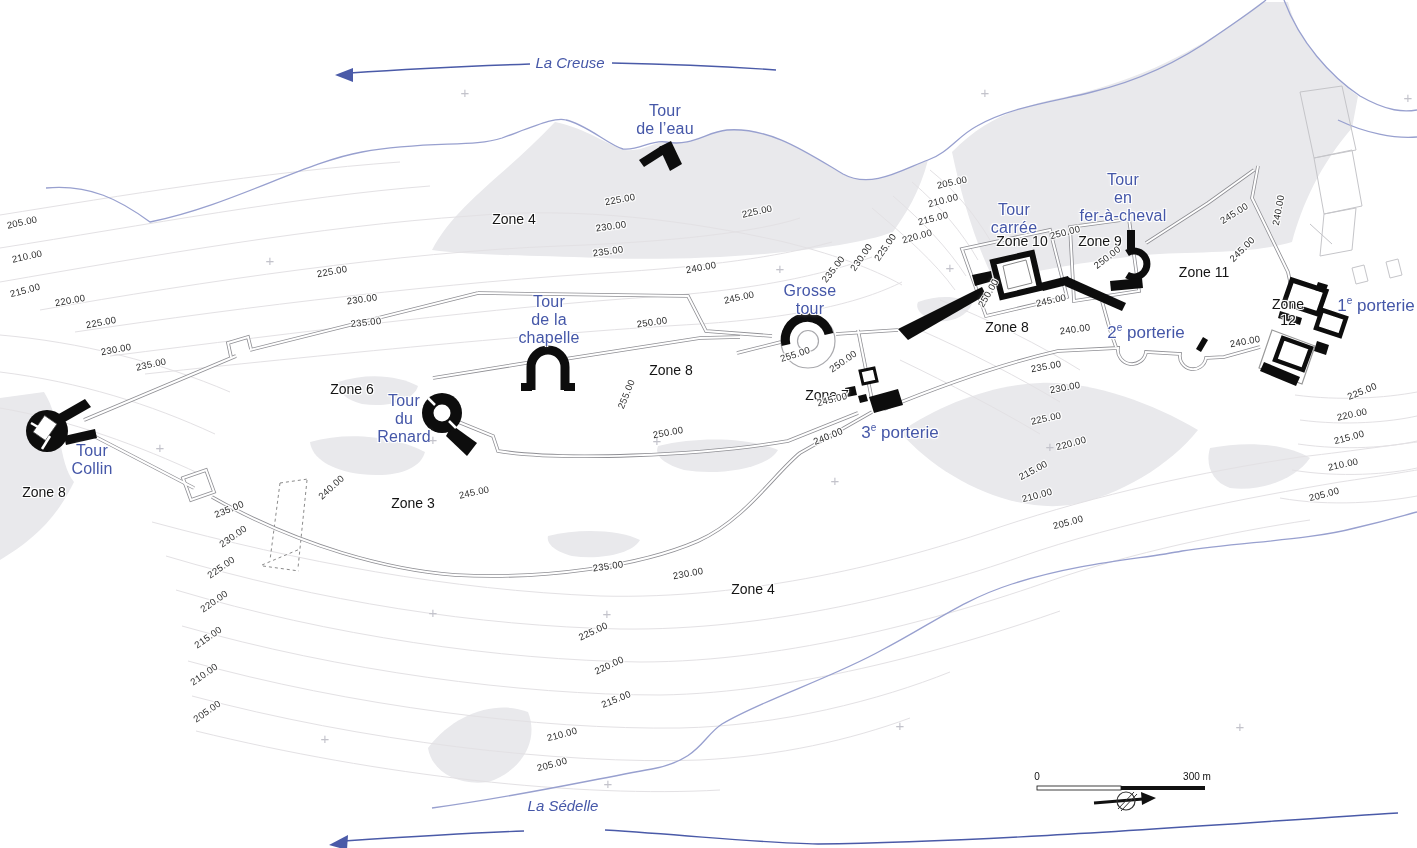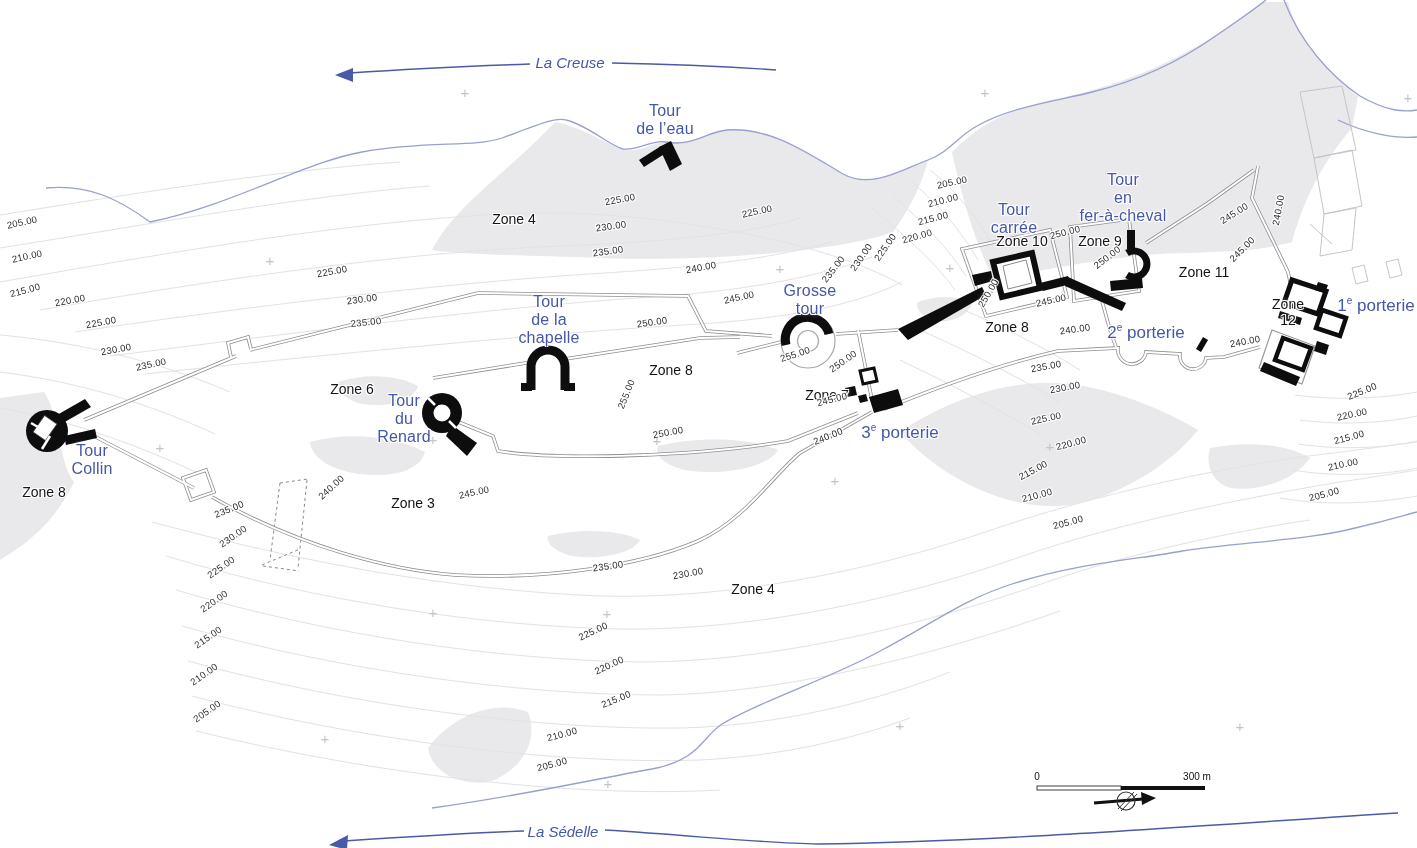--- a/index.html
+++ b/index.html
@@ -270,21 +270,21 @@
     <circle cx="1126" cy="801" r="9" fill="none" stroke="#333333" stroke-width="1.2"></circle>
     <line x1="1118" y1="809" x2="1134" y2="792" stroke="#333333" stroke-width="1"></line>
     <line x1="1121" y1="811" x2="1137" y2="794" stroke="#333333" stroke-width="1"></line>
   </g>
 </svg>
 
 <div id="labels">
   <div class="lbl scale-num" style="left:1037px;top:776px">0</div>
   <div class="lbl scale-num" style="left:1197px;top:776px">300 m</div>
 <div class="lbl river" style="left: 570px; top: 62px; transform: translate(-50%, -50%);">La Creuse</div>
-      <div class="lbl river" style="left: 563px; top: 831px; transform: translate(-50%, -50%); font-style: italic;">La Sédelle</div>
+      <div class="lbl river" style="left: 563px; top: 805px; transform: translate(-50%, -50%); font-style: italic;">La Sédelle</div>
       <div class="lbl tower" style="left: 665px; top: 120px; transform: translate(-50%, -50%);">Tour<br>de l’eau</div>
       <div class="lbl tower" style="left: 549px; top: 320px; transform: translate(-50%, -50%);">Tour<br>de la<br>chapelle</div>
       <div class="lbl tower" style="left: 404px; top: 419px; transform: translate(-50%, -50%);">Tour<br>du<br>Renard</div>
       <div class="lbl tower" style="left: 92px; top: 460px; transform: translate(-50%, -50%);">Tour<br>Collin</div>
       <div class="lbl tower" style="left: 810px; top: 300px; transform: translate(-50%, -50%);">Grosse<br>tour</div>
       <div class="lbl tower" style="left: 1014px; top: 219px; transform: translate(-50%, -50%);">Tour<br>carrée</div>
       <div class="lbl tower" style="left: 1123px; top: 198px; transform: translate(-50%, -50%);">Tour<br>en<br>fer-à-cheval</div>
       <div class="lbl zone" style="left: 514px; top: 219px; transform: translate(-50%, -50%);">Zone 4</div>
       <div class="lbl zone" style="left: 352px; top: 389px; transform: translate(-50%, -50%);">Zone 6</div>
       <div class="lbl zone" style="left: 671px; top: 370px; transform: translate(-50%, -50%);">Zone 8</div>

